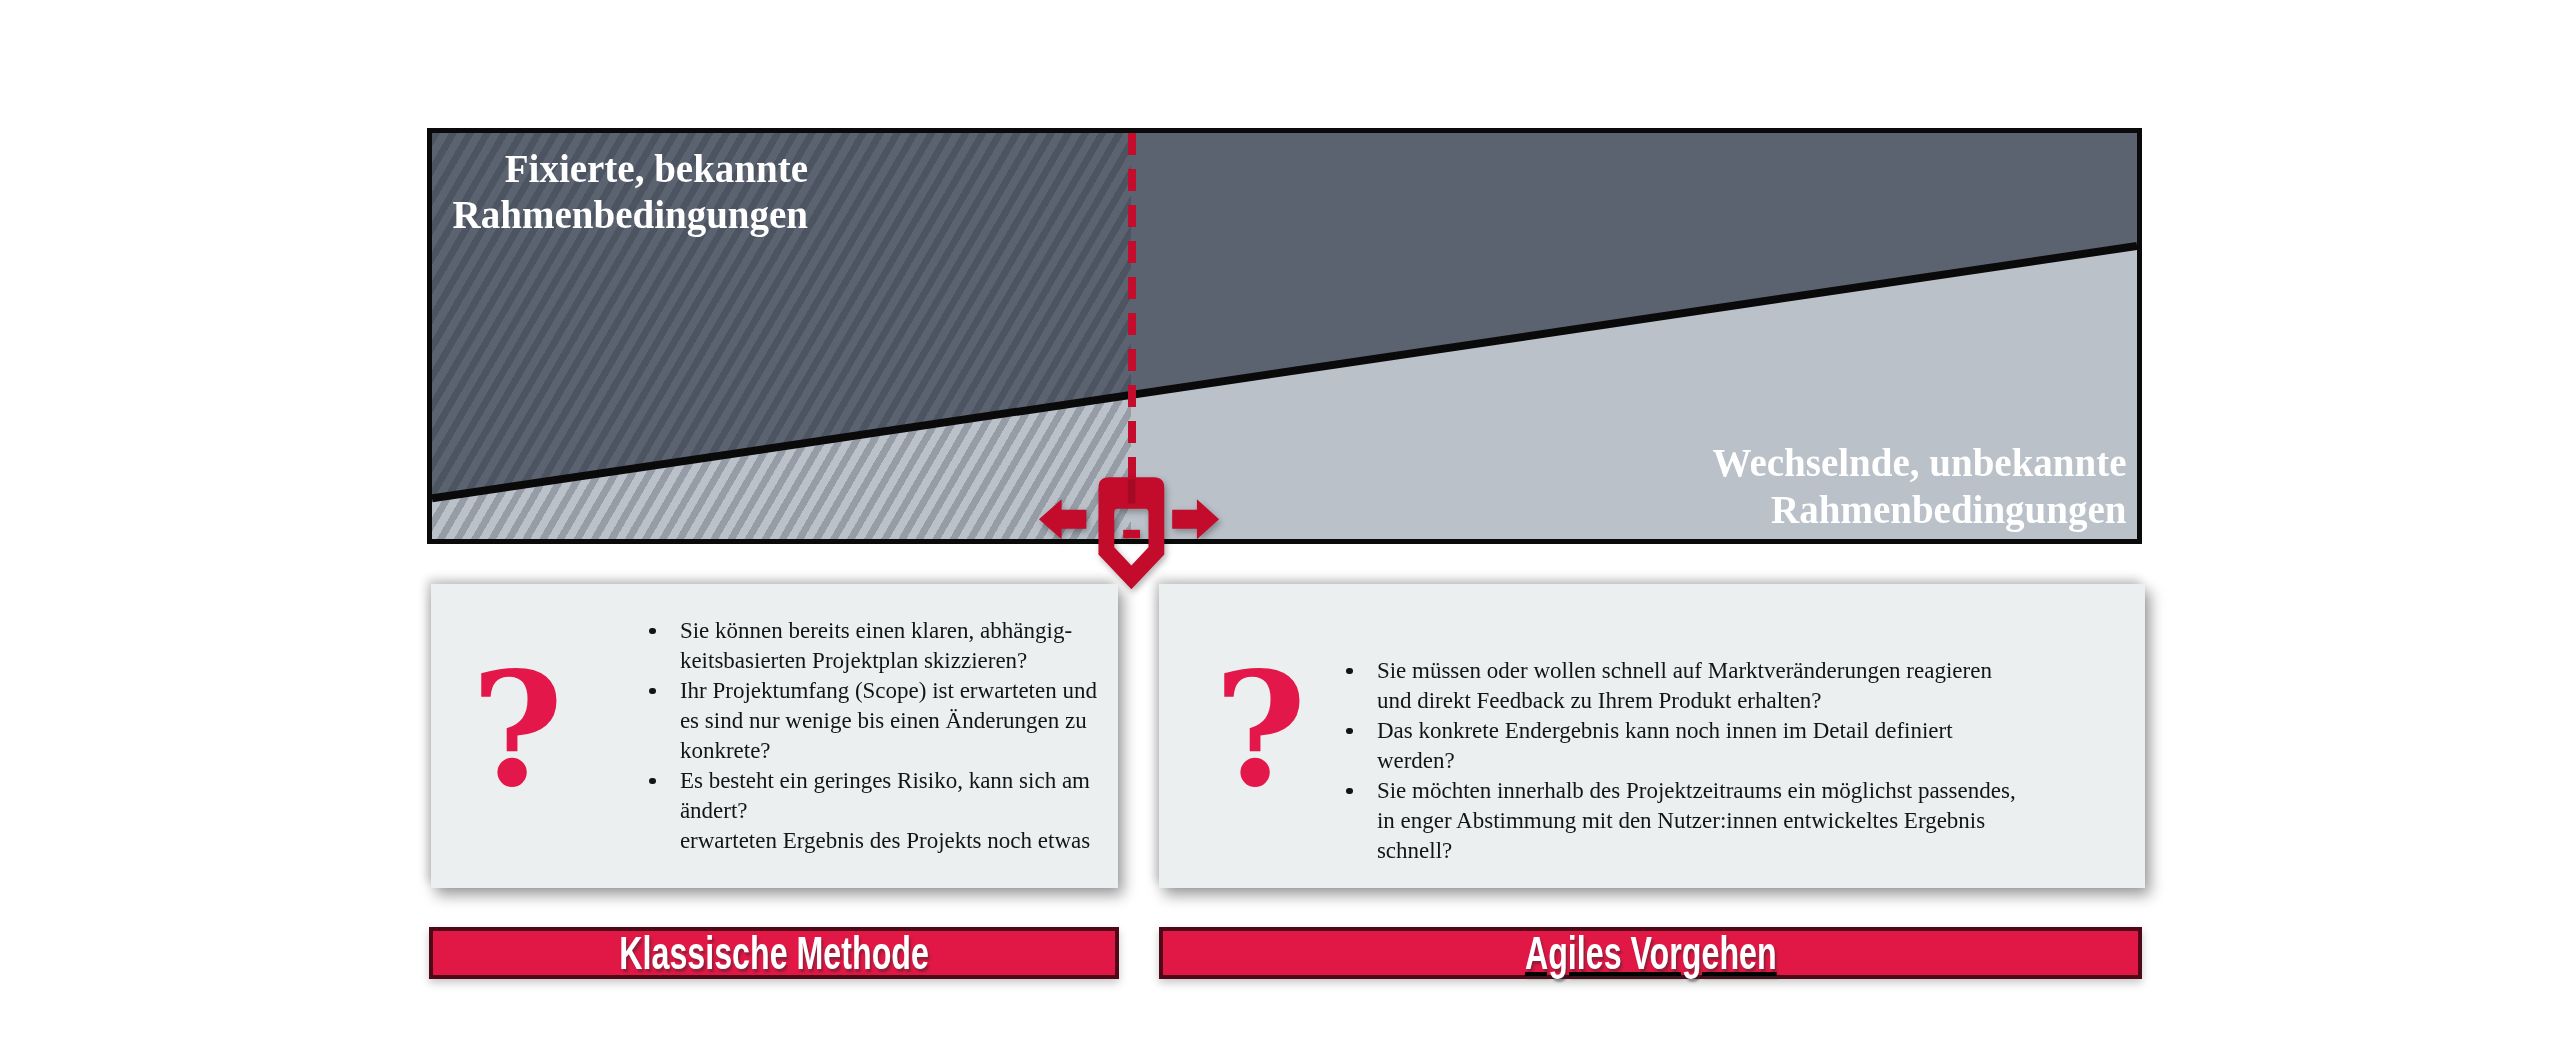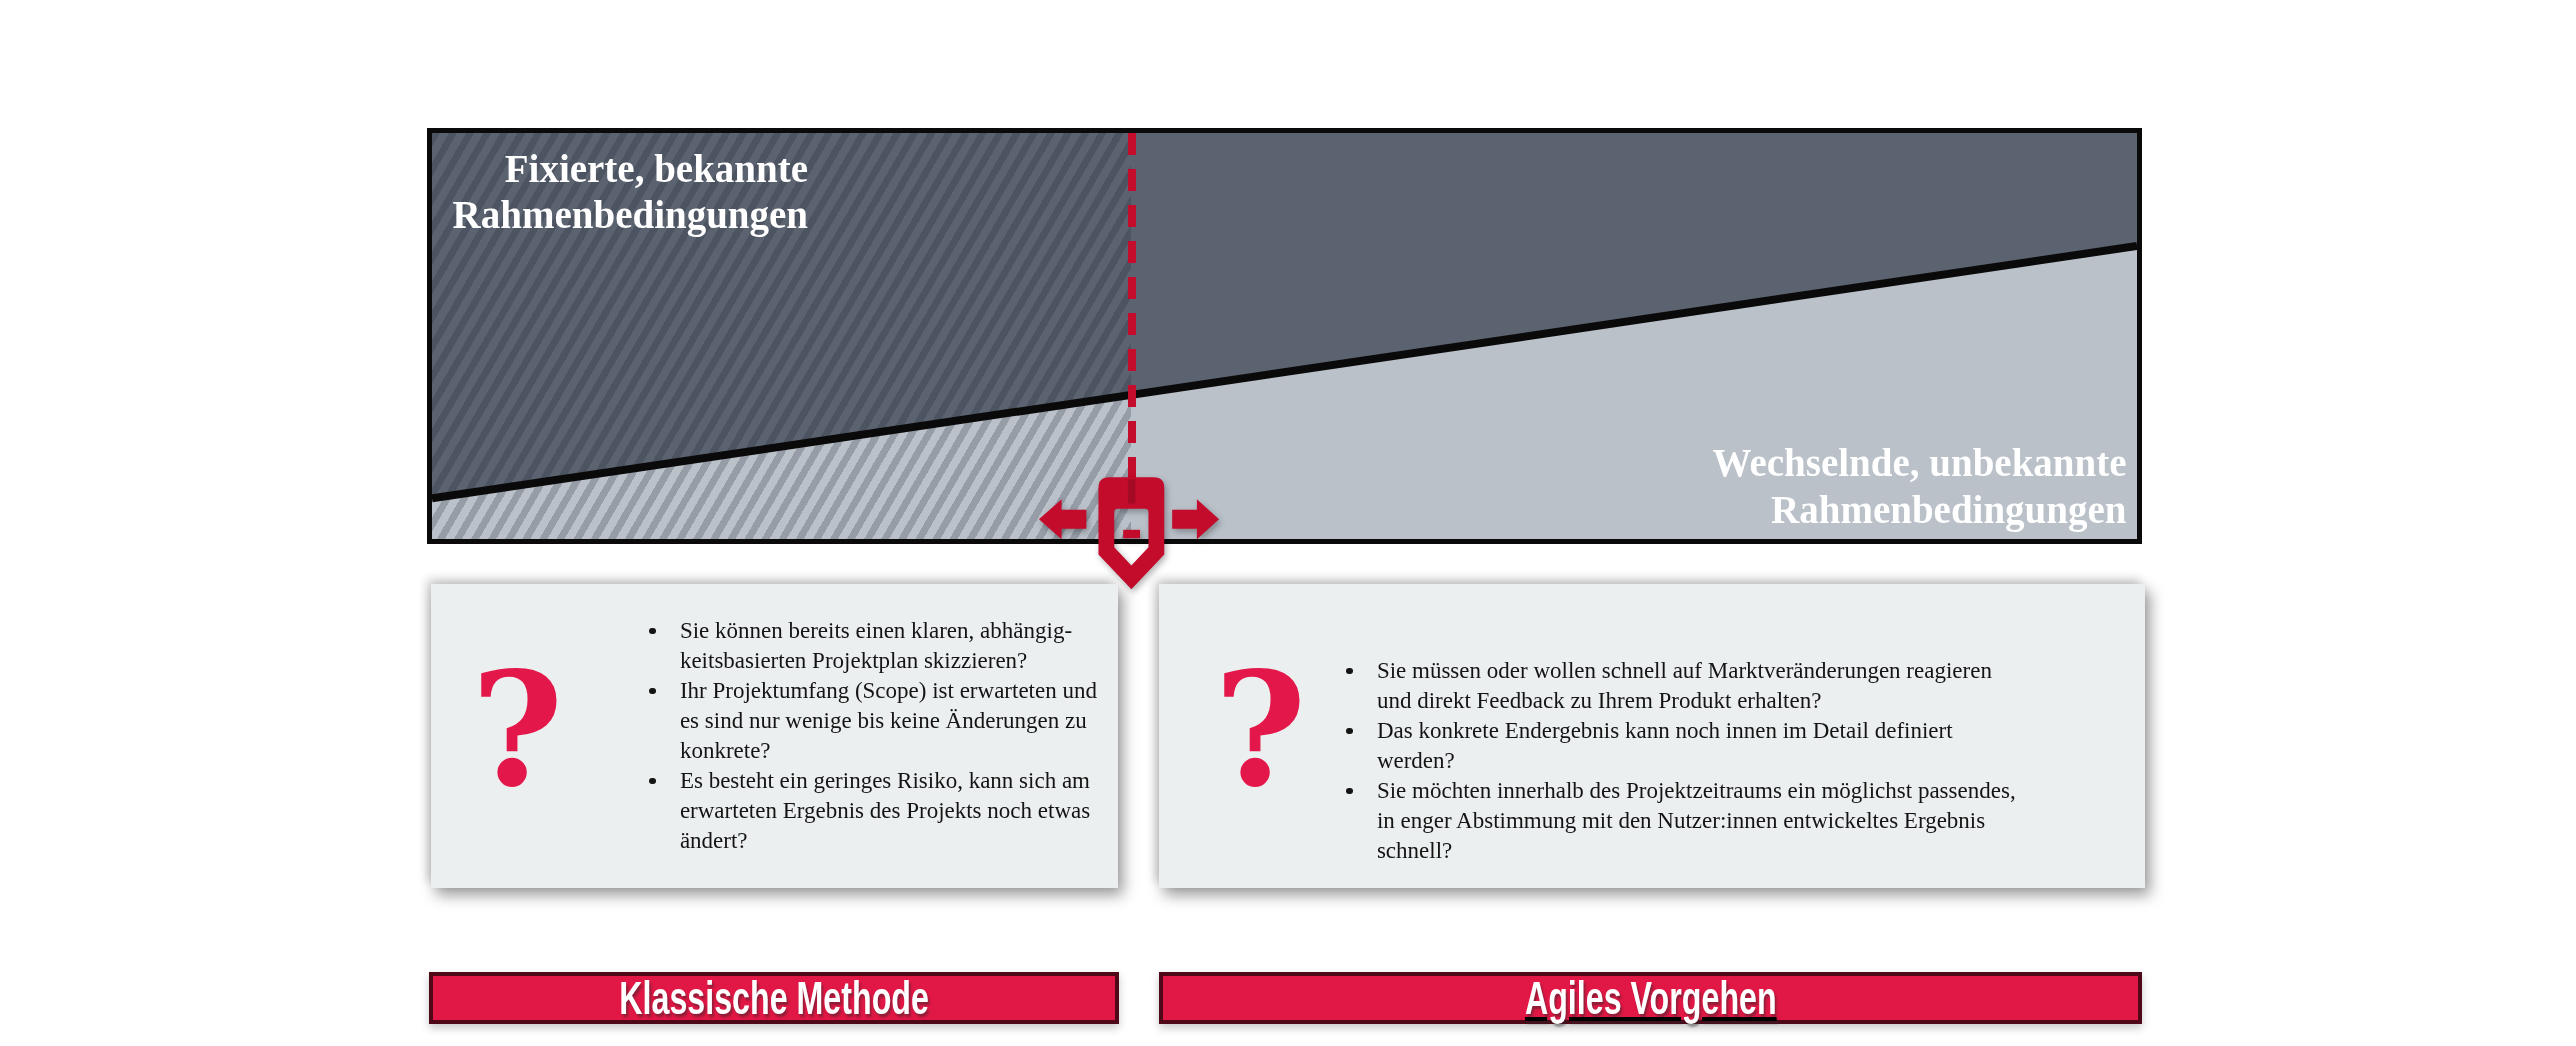--- a/index.html
+++ b/index.html
@@ -54,21 +54,21 @@
   .bullets-right{left:187px;margin-top:25px;}
   .bullet{display:flex;align-items:flex-start;}
   .dot{
     flex:0 0 auto;width:6.9px;height:6.9px;border-radius:50%;
     background:#141414;margin:11.6px 24px 0 0;
   }
   .btext{font-size:23px;line-height:30px;color:#141414;}
   .btext .line{display:block;white-space:nowrap;}
   
   .banner{
-    position:absolute;top:972px;height:52px;box-sizing:border-box;
+    position:absolute;top:927px;height:52px;box-sizing:border-box;
     background:#E11745;border:4.7px solid #4E0818;
     display:flex;align-items:center;justify-content:center;
     box-shadow:0 4.2px 8.4px rgba(0,0,0,0.22);
   }
   .banner-left{left:429px;width:690px;}
   .banner-right{left:1159px;width:983px;text-decoration:underline;}
   .banner-label{
     font-family:"Liberation Sans","DejaVu Sans",sans-serif;font-weight:700;
     font-size:46px;line-height:42px;color:#ffffff;display:inline-block;
     transform:scaleX(0.70);transform-origin:center;
@@ -115,30 +115,30 @@
         <span class="dot"></span>
         <span class="btext">
           <span class="line">Sie können bereits einen klaren, abhängig-</span>
           <span class="line">keitsbasierten Projektplan skizzieren?</span>
         </span>
       </div>
       <div class="bullet">
         <span class="dot"></span>
         <span class="btext">
           <span class="line">Ihr Projektumfang (Scope) ist erwarteten und</span>
-          <span class="line">es sind nur wenige bis keine Änderungen zu</span>
+          <span class="line">es sind nur wenige bis einen Änderungen zu</span>
           <span class="line">konkrete?</span>
         </span>
       </div>
       <div class="bullet">
         <span class="dot"></span>
         <span class="btext">
           <span class="line">Es besteht ein geringes Risiko, kann sich am</span>
+          <span class="line">ändert?</span>
           <span class="line">erwarteten Ergebnis des Projekts noch etwas</span>
-          <span class="line">ändert?</span>
         </span>
       </div>
     </div>
   </div>
 
   <div class="qbox qbox-right">
     <div class="qmark qmark-right">?</div>
     <div class="bullets bullets-right">
       <div class="bullet">
         <span class="dot"></span>

